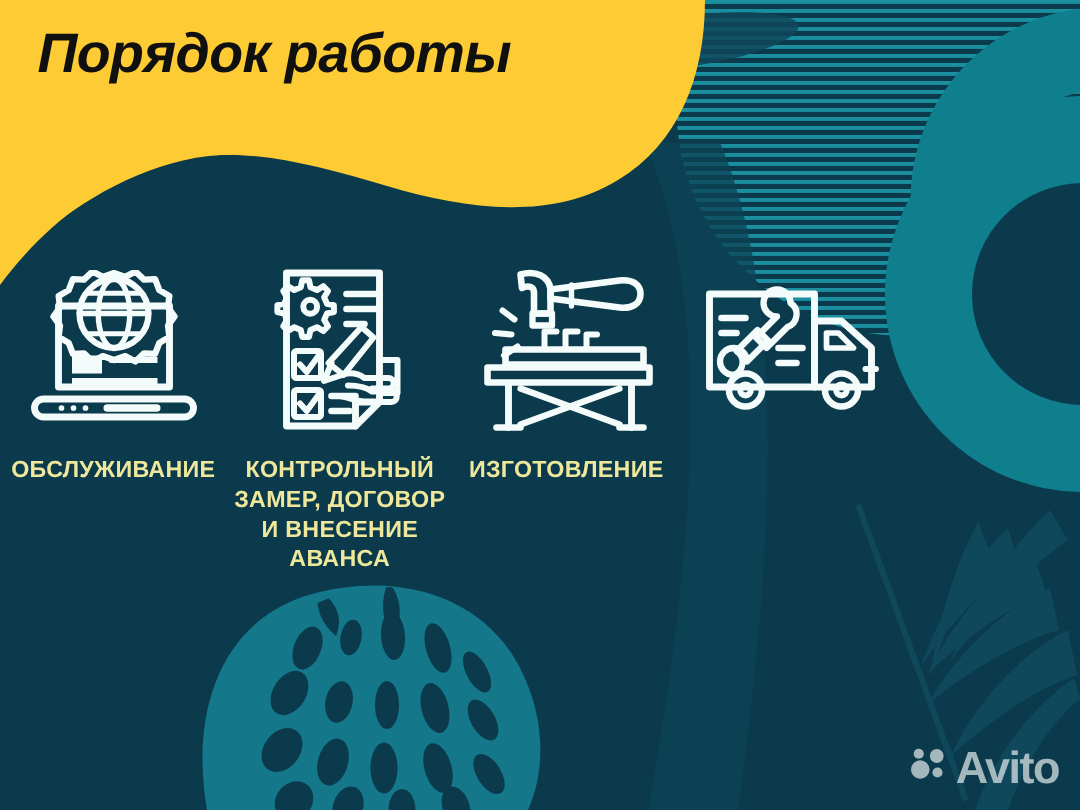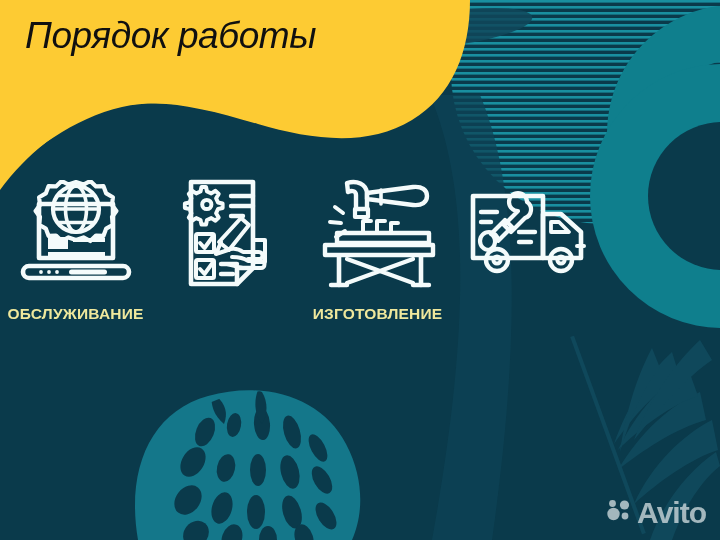--- a/index.html
+++ b/index.html
@@ -9,21 +9,21 @@
     background:#0a3a4b;
   }
   .canvas{position:relative;width:720px;height:540px;overflow:hidden;background:#0a3a4b;}
 
   
   .bg-layer{position:absolute;inset:0;width:720px;height:540px;}
 
   
   .header-title{
     position:absolute;left:25px;top:16px;
-    font-size:37px;font-weight:normal;font-style:italic;
+    font-size:37px;font-weight:bold;font-style:italic;
     color:#101010;letter-spacing:-0.4px;line-height:1.1;
     white-space:nowrap;z-index:40;
   }
 
   
   .steps{
     position:absolute;left:0;top:178px;width:604px;
     display:flex;flex-direction:row;align-items:flex-start;
     z-index:30;
   }
@@ -216,20 +216,25 @@
           <line x1="46" y1="96" x2="58" y2="96" stroke-width="4.4"></line>
 
           <path d="M66 40 l8 7 l-20 25 l-10 -8 z" stroke-width="4"></path>
           <path d="M46 64 l-5 12 l12 -4" stroke-width="4"></path>
 
           <path d="M52 72 c6 -2 12 -1 16 2 l16 0 a3.5 3.5 0 0 1 0 7 l-11 0" stroke-width="4"></path>
           <path d="M57 79 c6 0 12 1 16 4 l13 0 a3.5 3.5 0 0 1 0 7 l-16 0 c-6 0 -12 -3 -18 -4" stroke-width="4"></path>
           <path d="M80 62 h10 v22 h-10" stroke-width="4"></path>
         </svg>
       </div>
+      <div class="step-label">
+        <div>КОНТРОЛЬНЫЙ</div>
+        <div>ЗАМЕР, ДОГОВОР</div>
+        <div>И ВНЕСЕНИЕ АВАНСА</div>
+      </div>
     </div>
 
     <div class="step step-3">
       <div class="step-icon">
         <svg width="122" height="110" viewBox="0 0 122 110" fill="none" stroke="#f4fbfb" stroke-width="4.6" stroke-linecap="round" stroke-linejoin="round">
 
           <path d="M30 4 c10 -3 19 1 20 10 l0 16 l-11 0 l0 -14 c0 -4 -4 -5 -8 -3 z" stroke-width="4.4"></path>
           <path d="M38 30 h13 v8 h-13 z" stroke-width="4.2"></path>
 
           <path d="M50 14 l46 -6 c9 -1 14 3 14 9 c0 6 -5 10 -14 9 l-46 -6 z" stroke-width="4.4"></path>

